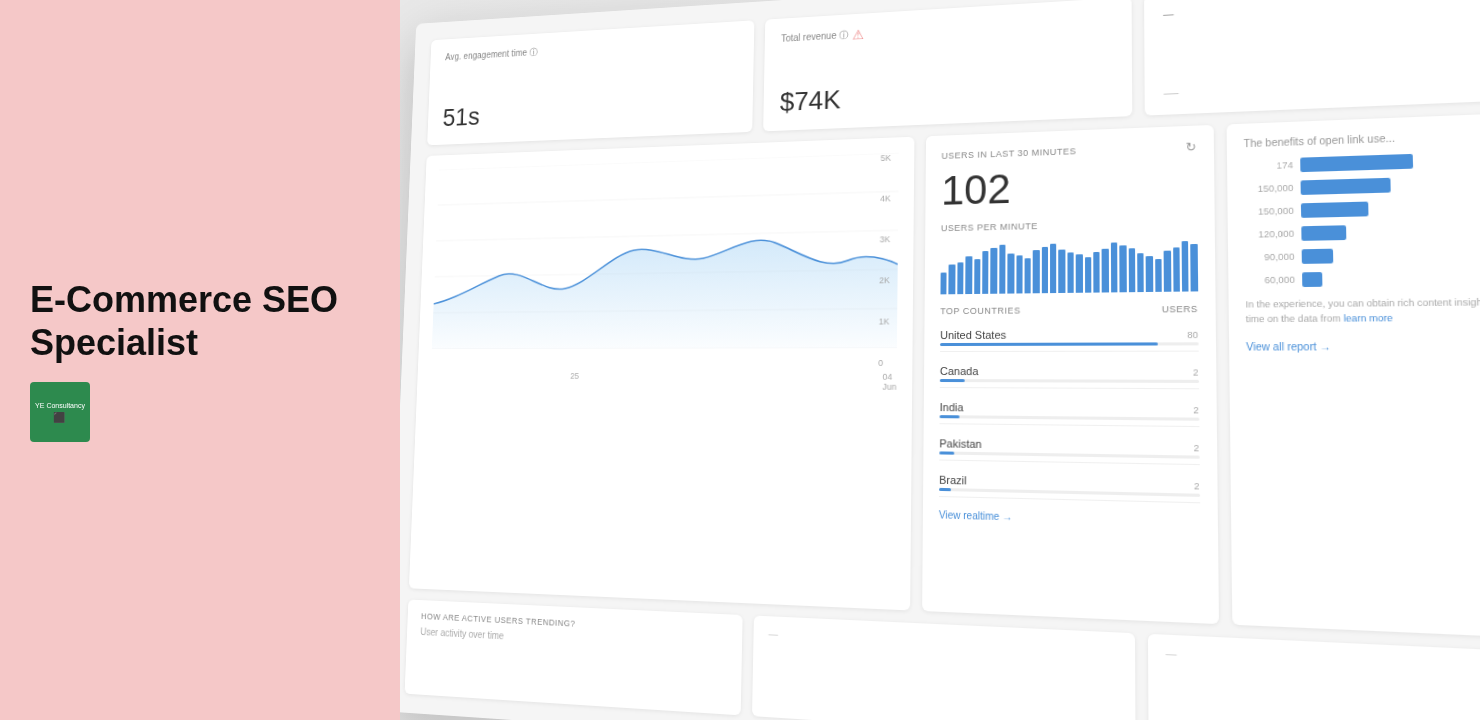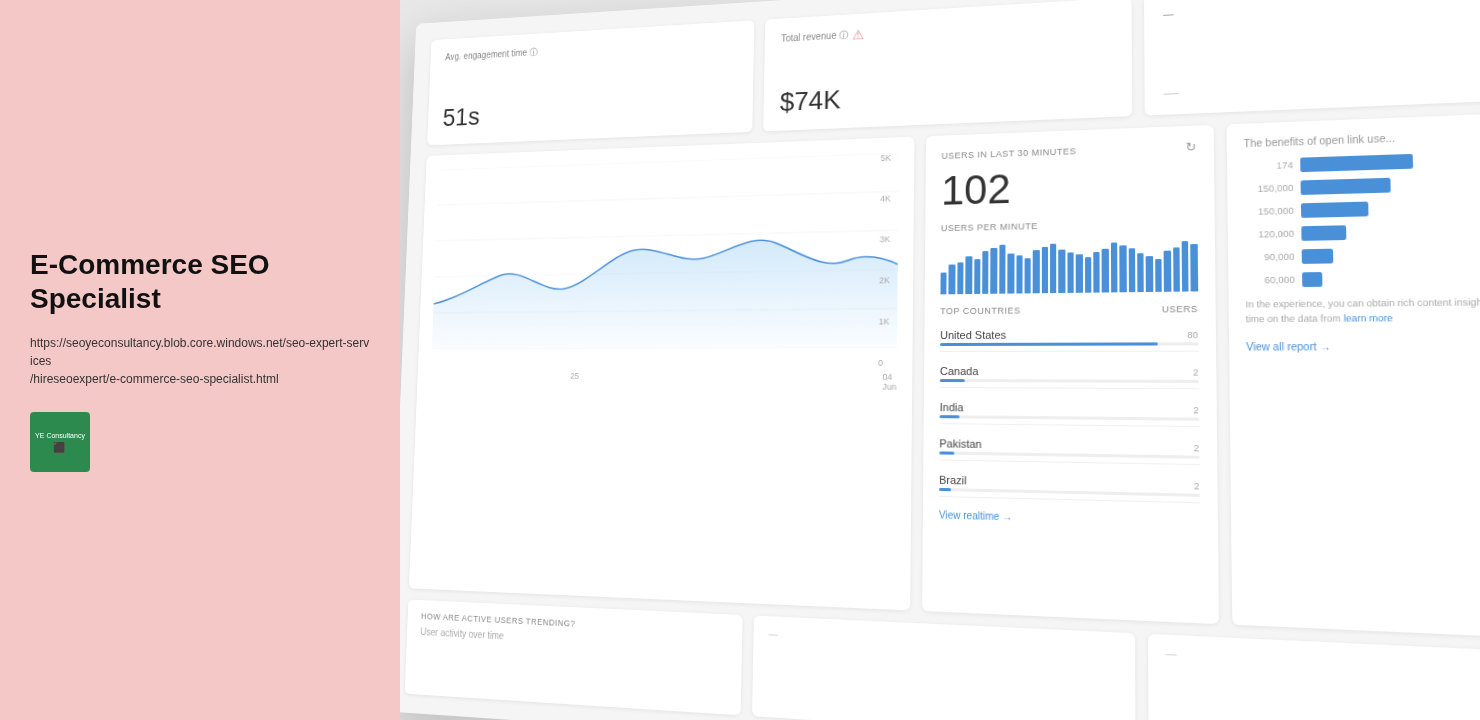--- a/index.html
+++ b/index.html
@@ -18,21 +18,21 @@
       height: 720px;
       background-color: #f5c8c8;
       display: flex;
       flex-direction: column;
       justify-content: center;
       padding: 40px 30px;
       position: relative;
     }
 
     .left-panel .title {
-      font-size: 28px;
+      font-size: 36px;
       font-weight: bold;
       color: #111;
       line-height: 1.2;
       margin-bottom: 18px;
     }
 
     .left-panel .url {
       font-size: 12px;
       color: #333;
       line-height: 1.5;
@@ -370,24 +370,20 @@
     .refresh-icon {
       color: #999;
       font-size: 12px;
     }
   </style>
 </head>
 <body>
 
 <div class="left-panel">
   <h1 class="title">E-Commerce SEO Specialist</h1>
-  <p class="url">
-    <span>https://seoyeconsultancy.blob.core.windows.net/seo-expert-services</span><br>
-    <span>/hireseoexpert/e-commerce-seo-specialist.html</span>
-  </p>
   <div class="logo-box">
     <span class="logo-text">YE Consultancy</span>
     <span class="logo-icon">⬛</span>
   </div>
 </div>
 
 <div class="right-panel">
   <div class="dashboard-wrapper">
 
     <div class="metrics-row">

